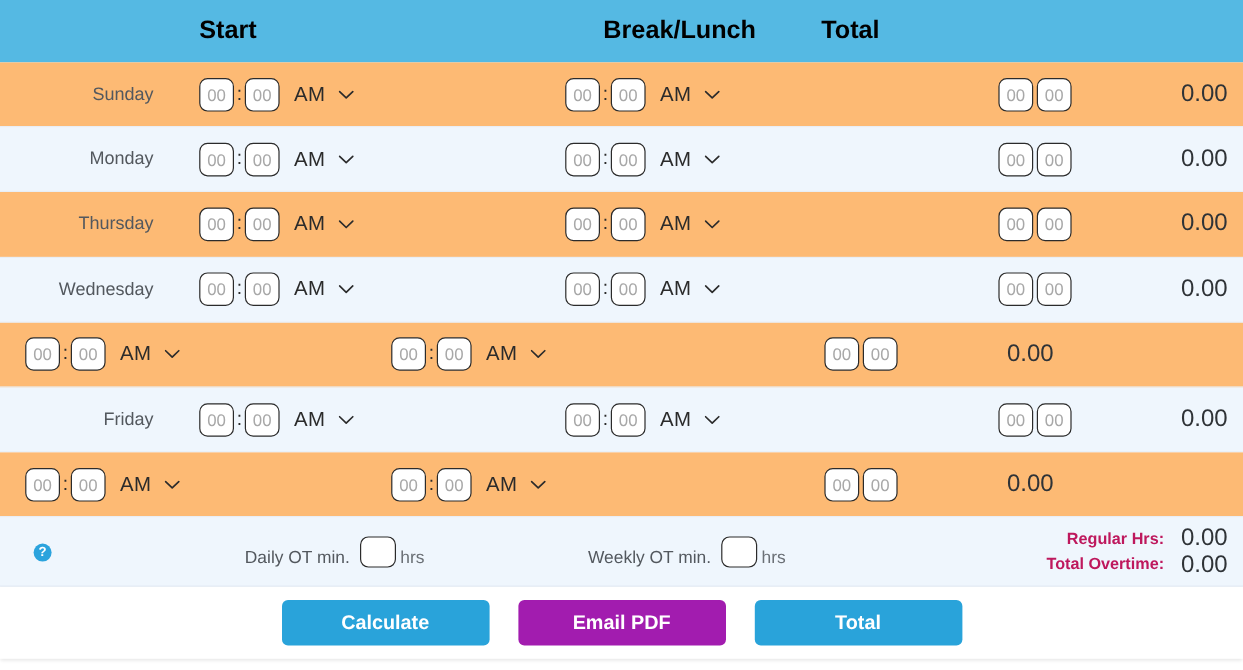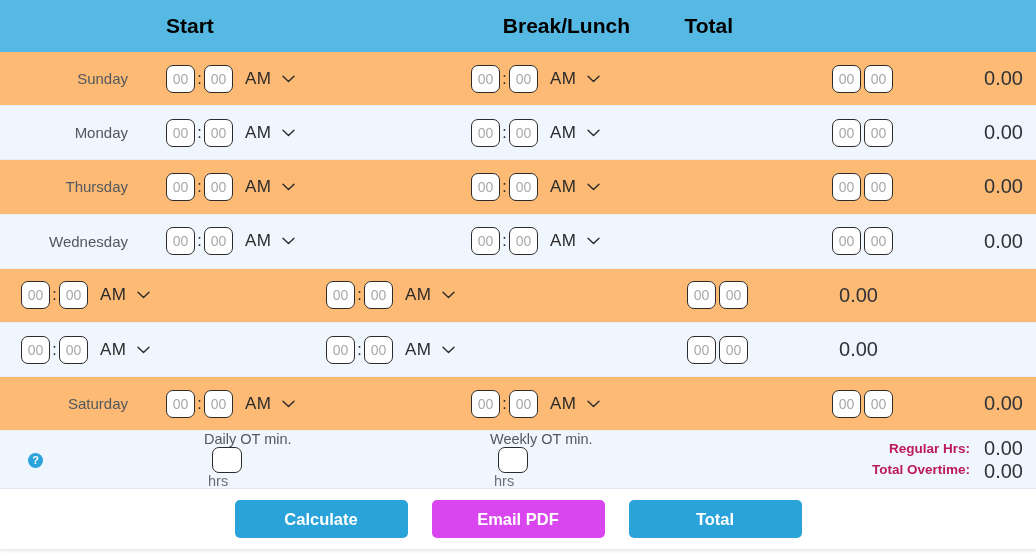--- a/index.html
+++ b/index.html
@@ -161,24 +161,23 @@
     font-size: 11px;
     font-weight: bold;
     line-height: 15px;
     text-align: center;
     flex: 0 0 15px;
     margin-right: 5px;
     margin-top: 1px;
   }
   .ot-field {
     display: flex;
-    align-items: flex-start;
+    align-items: flex-end;
     font-size: 14.5px;
     color: #53585e;
-    flex-direction: column;
   }
   .ot-daily { width: 290px; flex: 0 0 290px; box-sizing: border-box; padding-left: 59px; }
   .ot-weekly { width: 290px; flex: 0 0 290px; box-sizing: border-box; padding-left: 55px; }
   .otbox {
     width: 30px;
     height: 26px;
     border: 1.6px solid #2b2b2b;
     border-radius: 7px;
     background: #ffffff;
     margin-left: 8px;
@@ -228,21 +227,21 @@
     border: none;
     border-radius: 5px;
     color: #ffffff;
     font-family: "Liberation Sans", sans-serif;
     font-size: 16.5px;
     font-weight: bold;
     cursor: pointer;
     padding: 0 10px;
   }
   .btn-calculate { width: 173px; background: #29a3da; }
-  .btn-email     { width: 173px; background: #d946ef; margin-left: 24px; }
+  .btn-email     { width: 173px; background: #a21caf; margin-left: 24px; }
   .btn-clear     { width: 173px; background: #29a3da; margin-left: 24px; }
 </style>
 </head>
 <body>
 
 <div class="timesheet">
 
   <div class="thead">
     <div class="col-day"></div>
     <div class="col-start">Start</div>
@@ -404,20 +403,21 @@
             </span>
           </div>
         </div>
         <div class="col-break breakgroup">
           <input class="tbox" type="text" placeholder="00" value="" style="">
           <input class="tbox" type="text" placeholder="00" value="" style="">
         </div>
         <div class="col-total totalcell">0.00</div>
       </div>
       <div class="row alt">
+        <div class="col-day daylabel">Friday</div>
         <div class="col-start timegroup">
           <input class="tbox" type="text" placeholder="00" value="" style="">
           <span class="colon">:</span>
           <input class="tbox" type="text" placeholder="00" value="" style="">
           <span class="ampm">
             <span class="ampm-label">AM</span>
             <svg class="chev" viewBox="0 0 13 8">
               <path d="M1 1.3 L6.5 6.6 L12 1.3" fill="none" stroke="#2b2b2b" stroke-width="1.4" stroke-linecap="round" stroke-linejoin="round"></path>
             </svg>
           </span>
@@ -435,21 +435,20 @@
             </span>
           </div>
         </div>
         <div class="col-break breakgroup">
           <input class="tbox" type="text" placeholder="00" value="" style="">
           <input class="tbox" type="text" placeholder="00" value="" style="">
         </div>
         <div class="col-total totalcell">0.00</div>
       </div>
       <div class="row plain">
-        <div class="col-day daylabel">Saturday</div>
         <div class="col-start timegroup">
           <input class="tbox" type="text" placeholder="00" value="" style="">
           <span class="colon">:</span>
           <input class="tbox" type="text" placeholder="00" value="" style="">
           <span class="ampm">
             <span class="ampm-label">AM</span>
             <svg class="chev" viewBox="0 0 13 8">
               <path d="M1 1.3 L6.5 6.6 L12 1.3" fill="none" stroke="#2b2b2b" stroke-width="1.4" stroke-linecap="round" stroke-linejoin="round"></path>
             </svg>
           </span>

